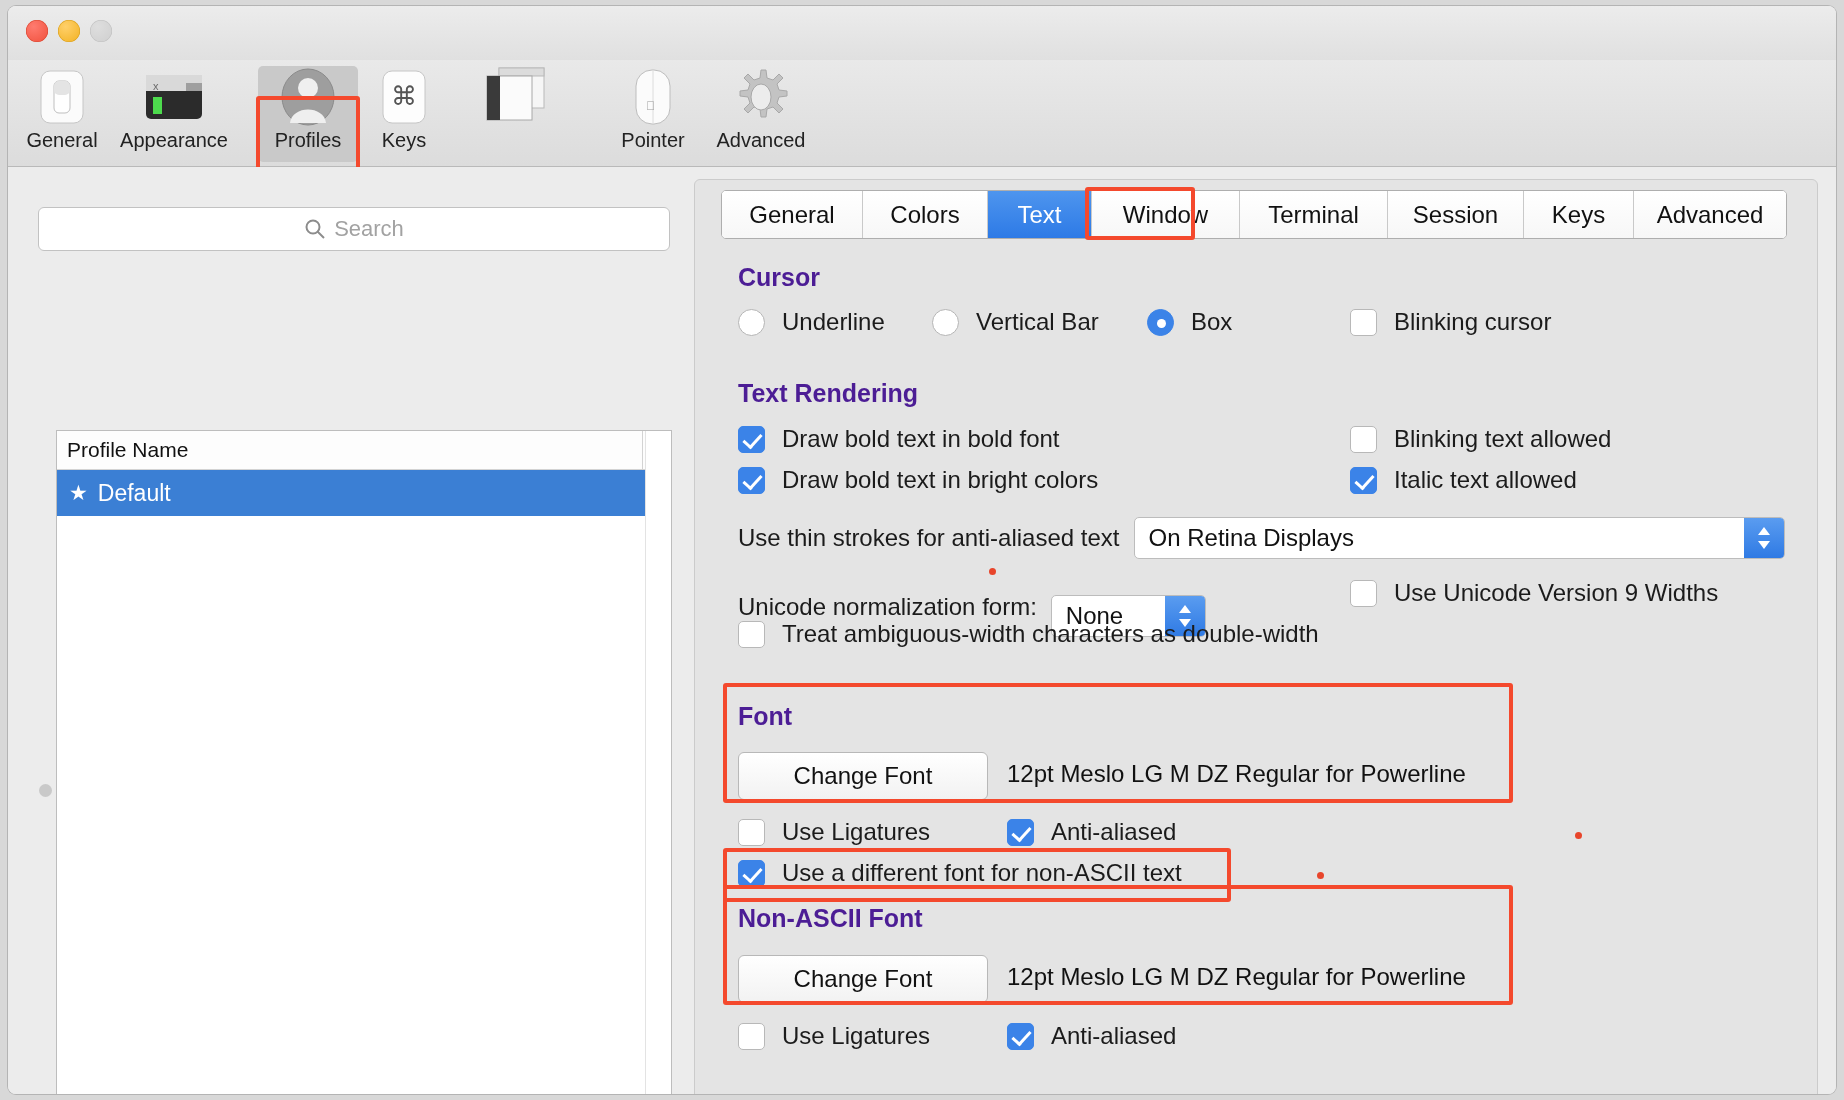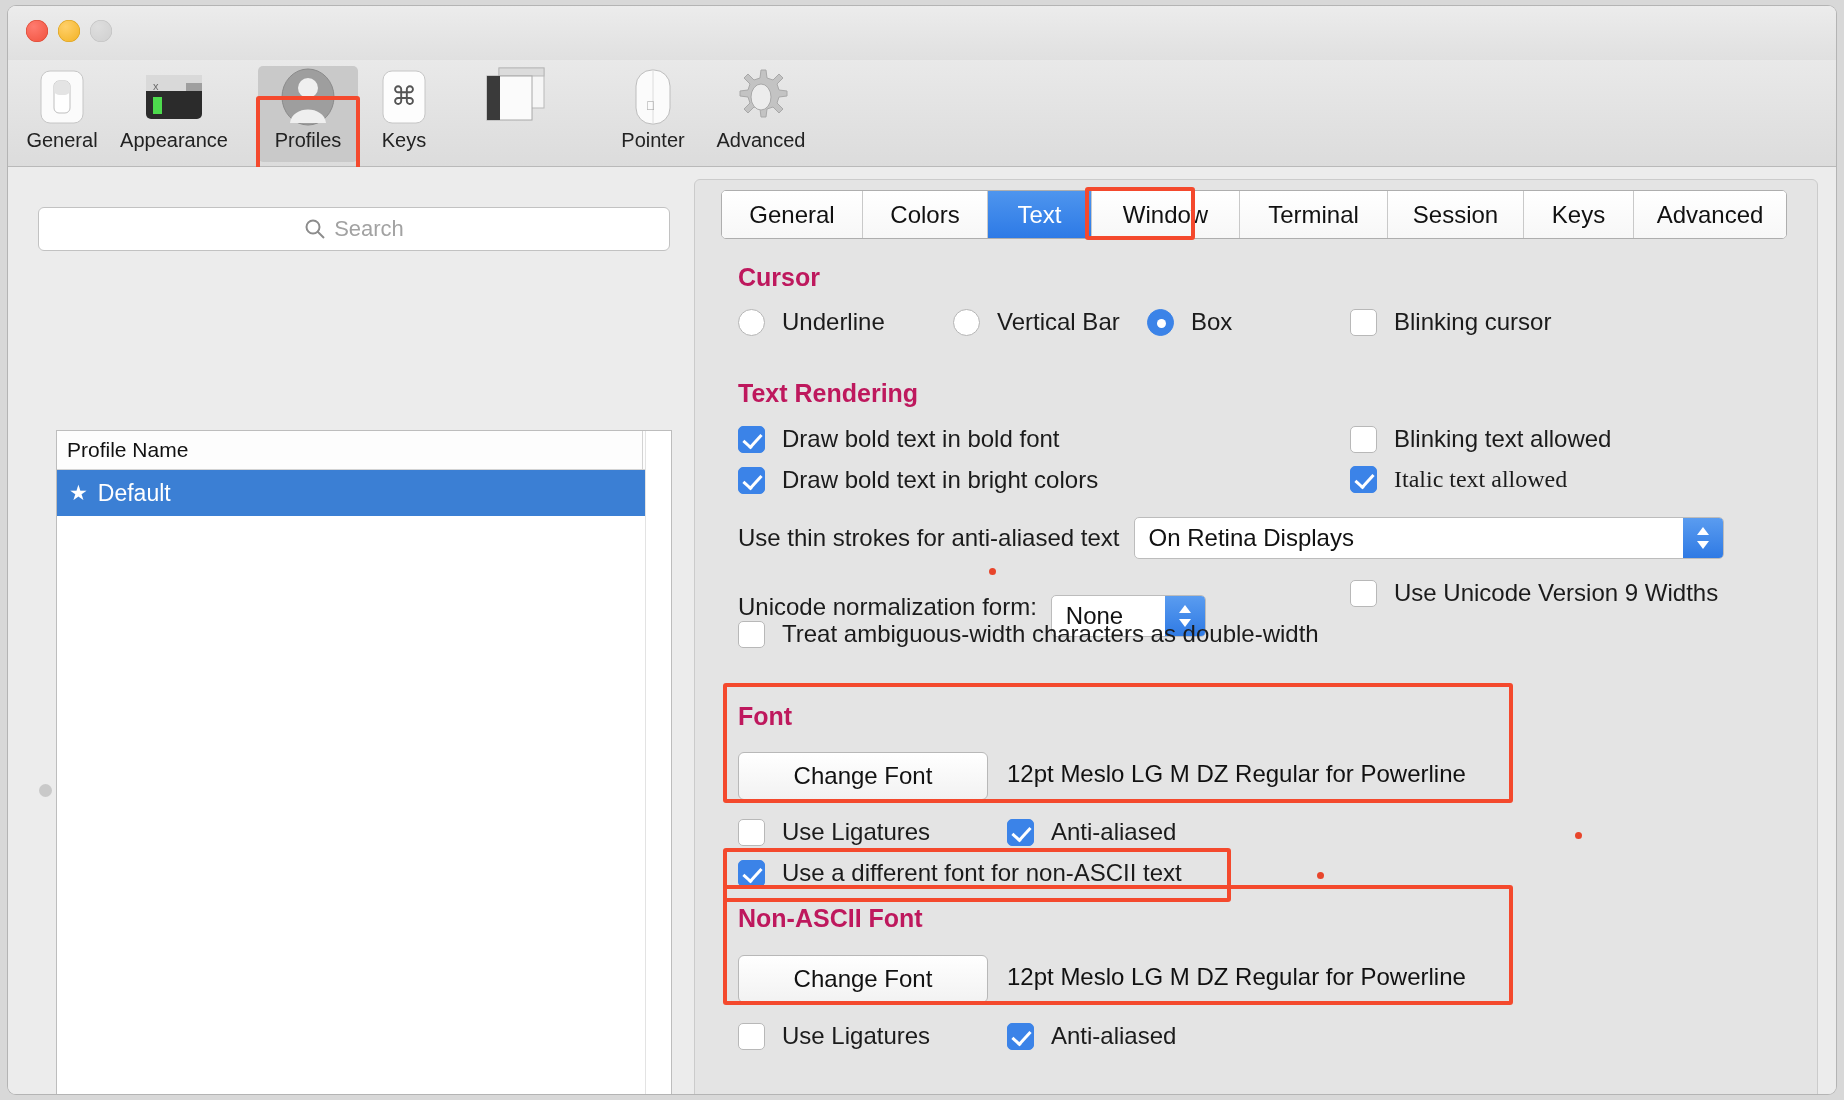--- a/index.html
+++ b/index.html
@@ -92,21 +92,21 @@
     border:1px solid #aeaeae;border-radius:5px;overflow:hidden;
     background:#fff;
   }
   .tab{
     display:flex;align-items:center;justify-content:center;
     font-size:24px;color:#111;background:linear-gradient(#ffffff,#f7f7f7);
     border-right:1px solid #c9c9c9;padding:0 20px;box-sizing:border-box;
   }
   .tab:last-child{border-right:none;}
   .tab.active{background:linear-gradient(#4e95ee,#2d7ae6);color:#fff;}
-  .sec-title{font-size:25px;font-weight:bold;color:#be185d;}
+  .sec-title{font-size:25px;font-weight:bold;color:#4c1d95;}
   .lbl{font-size:24px;color:#1b1b1b;white-space:nowrap;}
 
   .radio{
     width:27px;height:27px;border-radius:50%;background:#fff;
     border:1px solid #b5b5b5;box-sizing:border-box;display:inline-block;
     vertical-align:middle;
   }
   .radio.on{background:#3b83e8;border-color:#3b83e8;position:relative;}
   .radio.on::after{content:"";position:absolute;left:9px;top:9px;width:9px;height:9px;border-radius:50%;background:#fff;}
 
@@ -282,21 +282,21 @@
         <div class="tab" style="width:152px">Advanced</div>
       </div>
       <div class="hl" style="left:390px;top:7px;width:110px;height:53px;"></div>
 
       <div class="sec-title" style="position:absolute;left:43px;top:83px;">Cursor</div>
 
       <div class="row" style="position:absolute;left:43px;top:128px;">
         <span class="radio"></span>
         <span class="lbl">Underline</span>
       </div>
-      <div class="row" style="position:absolute;left:258px;top:128px;">
+      <div class="row" style="position:absolute;left:237px;top:128px;">
         <span class="radio"></span>
         <span class="lbl">Vertical Bar</span>
       </div>
       <div class="row" style="position:absolute;left:452px;top:128px;">
         <span class="radio on"></span>
         <span class="lbl">Box</span>
       </div>
       <div class="row" style="position:absolute;left:655px;top:128px;">
         <span class="cbx"></span>
         <span class="lbl">Blinking cursor</span>
@@ -309,28 +309,28 @@
         <span class="lbl">Draw bold text in bold font</span>
       </div>
       <div class="row" style="position:absolute;left:655px;top:245px;">
         <span class="cbx"></span>
         <span class="lbl">Blinking text allowed</span>
       </div>
       <div class="row" style="position:absolute;left:43px;top:286px;align-items:center;">
         <span class="cbx on"></span>
         <span class="lbl">Draw bold text in bright colors</span>
       </div>
-      <div class="row" style="position:absolute;left:655px;top:286px;font-family:Liberation Serif, serif;">
+      <div class="row" style="position:absolute;left:655px;top:286px;">
         <span class="cbx on"></span>
         <span class="lbl">Italic text allowed</span>
       </div>
 
       <div class="row" style="position:absolute;left:43px;top:337px;gap:14px;">
         <span class="lbl">Use thin strokes for anti-aliased text</span>
-        <span class="popup" style="width:590px;">
+        <span class="popup" style="width:651px;">
           <span class="val">On Retina Displays</span>
           <span class="stepper">
             <svg width="18" height="11" viewBox="0 0 18 11">
                 <path d="M9 1 L15 9 L3 9 Z" fill="#fff"></path>
               </svg>
             <svg width="18" height="11" viewBox="0 0 18 11">
                 <path d="M9 10 L15 2 L3 2 Z" fill="#fff"></path>
               </svg>
           </span>
         </span>

